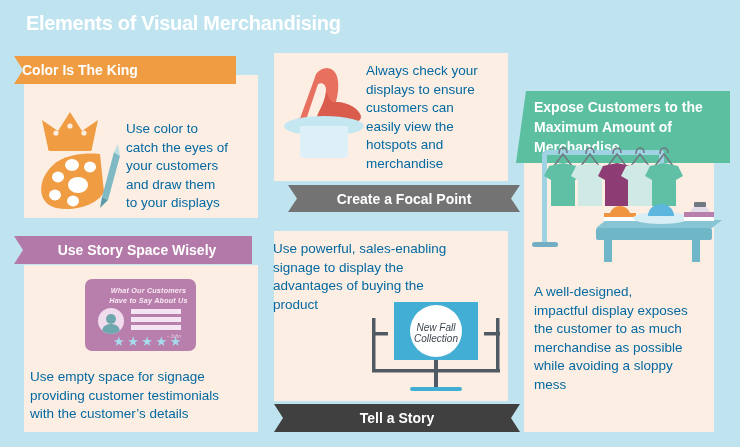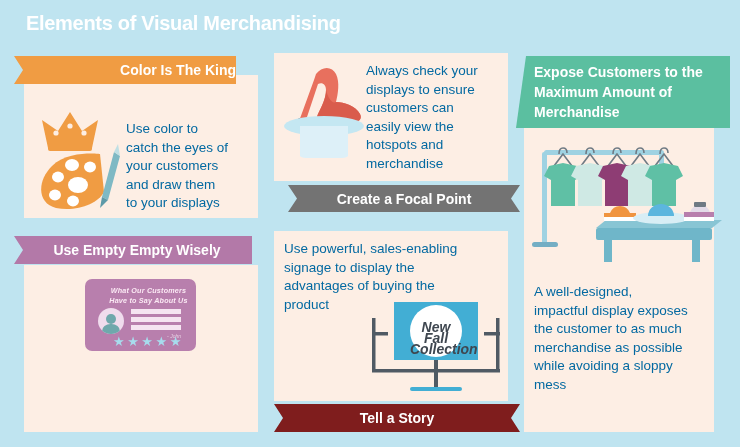--- a/index.html
+++ b/index.html
@@ -32,30 +32,31 @@
     display:flex;align-items:center;
     color:#ffffff;font-weight:bold;
     box-sizing:border-box;
   }
   .ribbon .rtext{position:relative;z-index:2;width:100%;}
 
   .rb-orange{background:#f09c43;}
   .rb-red{background:#737373;}
   .rb-green{background:#5bbfa0;}
   .rb-purple{background:#b379a8;}
-  .rb-blue{background:#7f1d1d;}
+  .rb-blue{background:#404040;}
 
   .notch-left{
     clip-path:polygon(0 0, 100% 0, 100% 100%, 0 100%, 9px 50%);
   }
   .notch-both{
     clip-path:polygon(0 0, 100% 0, calc(100% - 9px) 50%, 100% 100%, 0 100%, 9px 50%);
   }
   .slant-left{
     clip-path:polygon(10px 0, 100% 0, 100% 100%, 0 100%);
+    margin-top:35px;
   }
 
   
   .btext{
     position:absolute;
     color:#0369a1;
     font-size:13.5px;
     line-height:18.5px;
     white-space:pre-line;
   }
@@ -82,21 +83,21 @@
 </head>
 <body>
 
 <div id="stage">
 
   <div class="title">Elements of Visual Merchandising</div>
 
   <div class="panel" style="left:24px;top:75px;width:234px;height:143px;"></div>
 
   <div class="ribbon rb-orange notch-left" style="left:14px;top:56px;width:222px;height:28px;">
-    <div class="rtext" style="text-align:right;font-size:14px;padding-left:8px;">Color Is The King</div>
+    <div class="rtext" style="text-align:left;font-size:14px;padding-left:8px;">Color Is The King</div>
   </div>
 
   <div class="iconbox" style="left:28px;top:100px;width:105px;height:110px;">
     <svg width="105" height="110" viewBox="0 0 105 110">
 
       <path d="M20 48 L14 20 L30 31 L42 12 L54 31 L70 20 L64 48 Z" fill="#f09c43"></path>
       <circle cx="28" cy="33" r="2.6" fill="#fdeee4"></circle>
       <circle cx="42" cy="26" r="2.6" fill="#fdeee4"></circle>
       <circle cx="56" cy="33" r="2.6" fill="#fdeee4"></circle>
       <rect x="20" y="46" width="44" height="5" rx="2" fill="#f09c43"></rect>
@@ -206,21 +207,21 @@
   <div class="btext" style="left:534px;top:283px;width:175px;">A well-designed,
 impactful display exposes
 the customer to as much
 merchandise as possible
 while avoiding a sloppy
 mess</div>
 
   <div class="panel" style="left:24px;top:265px;width:234px;height:167px;"></div>
 
   <div class="ribbon rb-purple notch-left" style="left:14px;top:236px;width:238px;height:28px;">
-    <div class="rtext" style="text-align:center;font-size:14px;padding-left:8px;">Use Empty Empty Wisely</div>
+    <div class="rtext" style="text-align:center;font-size:14px;padding-left:8px;">Use Story Space Wisely</div>
   </div>
 
   <div class="tcard" style="left:85px;top:279px;width:111px;height:72px;">
     <div class="tcard-title">What Our Customers
 Have to Say About Us</div>
     <div class="tav" style="left:13px;top:29px;width:26px;height:26px;">
       <div class="head"></div>
         <div class="body"></div>
     </div>
     <div class="tbar" style="left:46px;top:30px;width:50px;height:5px;"></div>
@@ -229,45 +230,48 @@
     <div class="tname" style="left:46px;top:54px;width:50px;">- John</div>
     <div class="stars" style="left:28px;top:56px;">
       <span>★</span>
         <span>★</span>
         <span>★</span>
         <span>★</span>
         <span>★</span>
     </div>
   </div>
 
+  <div class="btext" style="left:30px;top:368px;width:228px;">Use empty space for signage
+providing customer testimonials
+with the customer’s details</div>
 
   <div class="panel" style="left:274px;top:231px;width:234px;height:170px;"></div>
 
-  <div class="btext" style="left:284px;top:240px;width:222px;">Use powerful, sales-enabling
+  <div class="btext" style="left:273px;top:240px;width:222px;">Use powerful, sales-enabling
 signage to display the
 advantages of buying the
 product</div>
 
   <div class="iconbox" style="left:372px;top:296px;width:128px;height:100px;">
     <svg width="128" height="100" viewBox="0 0 128 100">
 
       <rect x="0" y="36" width="16" height="3.5" fill="#505a64"></rect>
       <rect x="112" y="36" width="16" height="3.5" fill="#505a64"></rect>
       <rect x="0" y="22" width="3.5" height="54" fill="#505a64"></rect>
       <rect x="124" y="22" width="3.5" height="54" fill="#505a64"></rect>
       <rect x="0" y="73" width="128" height="3.5" fill="#505a64"></rect>
 
       <rect x="22" y="6" width="84" height="58" fill="#42aed4"></rect>
 
       <circle cx="64" cy="35" r="26" fill="#ffffff"></circle>
 
       <rect x="62" y="64" width="4" height="28" fill="#505a64"></rect>
       <rect x="38" y="91" width="52" height="4" rx="2" fill="#42aed4"></rect>
     </svg>
-    <div style="position:absolute;left:38px;top:26px;width:52px;text-align:center;color:#3f4750;font-size:14px;font-style:italic;font-weight:bold;line-height:11px;white-space:pre-line;">New Fall
+    <div style="position:absolute;left:38px;top:26px;width:52px;text-align:center;color:#3f4750;font-size:10px;font-style:italic;font-weight:normal;line-height:11px;white-space:pre-line;">New Fall
 Collection</div>
   </div>
 
   <div class="ribbon rb-blue notch-both" style="left:274px;top:404px;width:246px;height:28px;">
     <div class="rtext" style="text-align:center;font-size:14px;">Tell a Story</div>
   </div>
 
 </div>
 
 </body></html>

